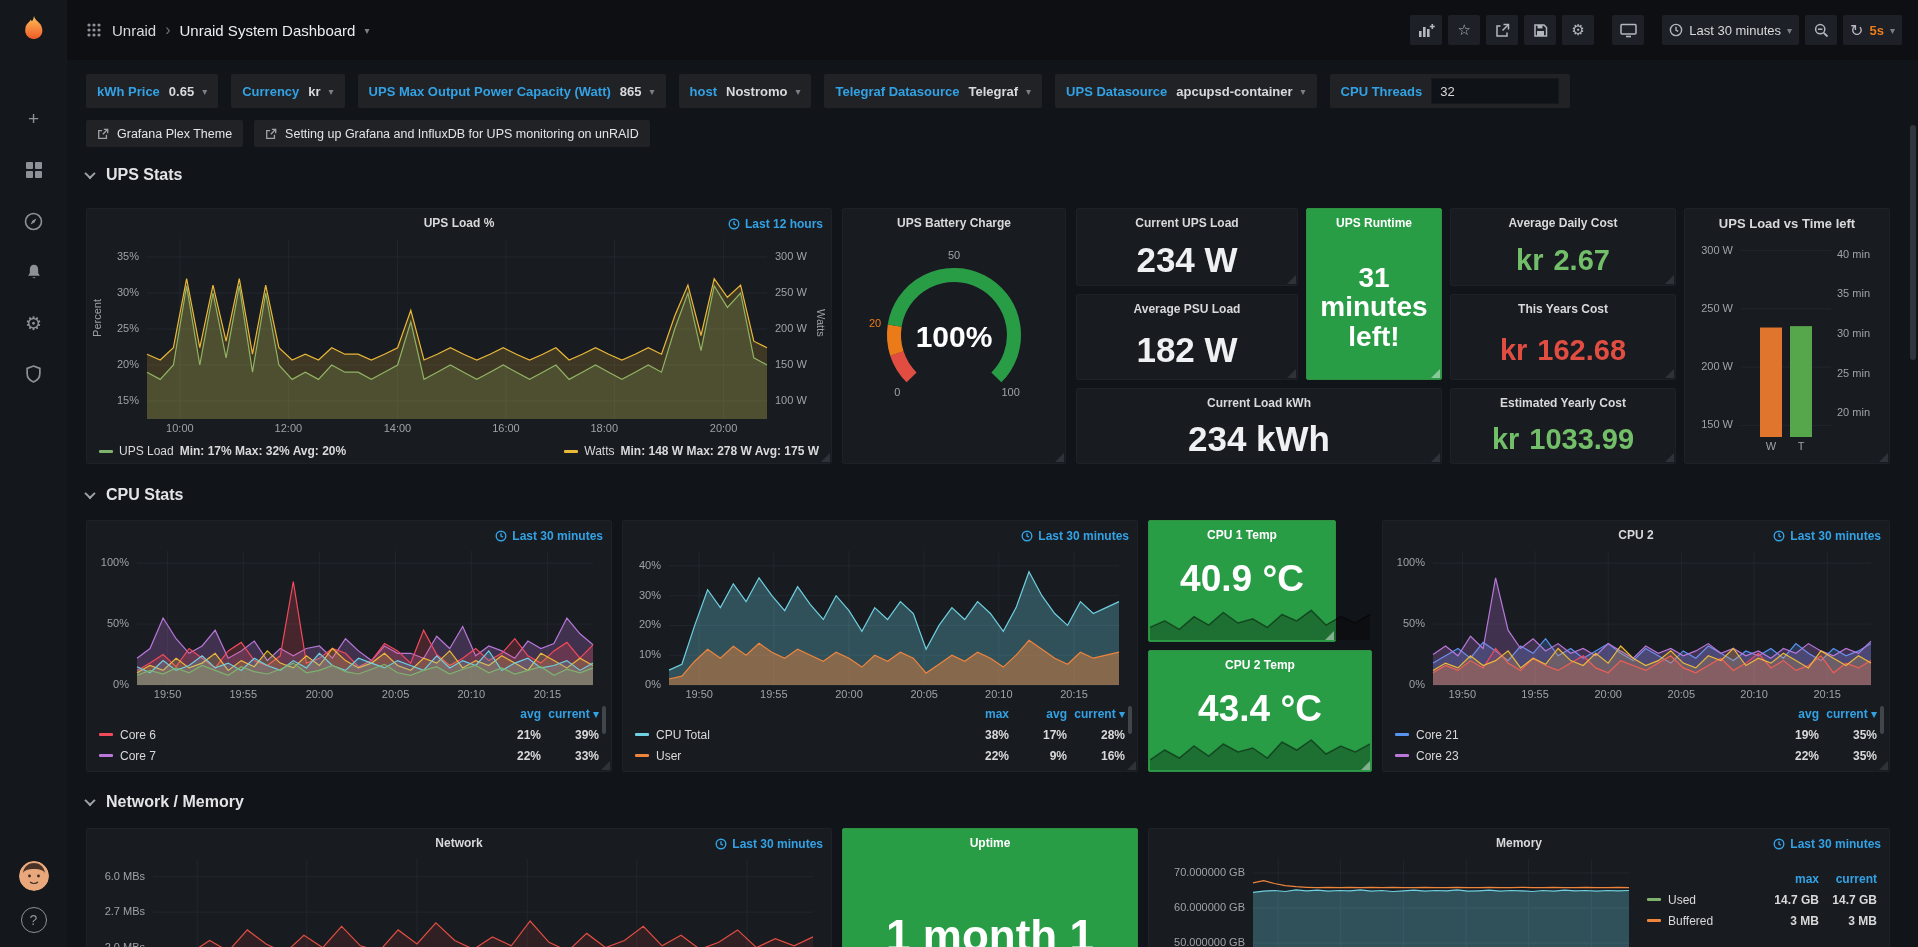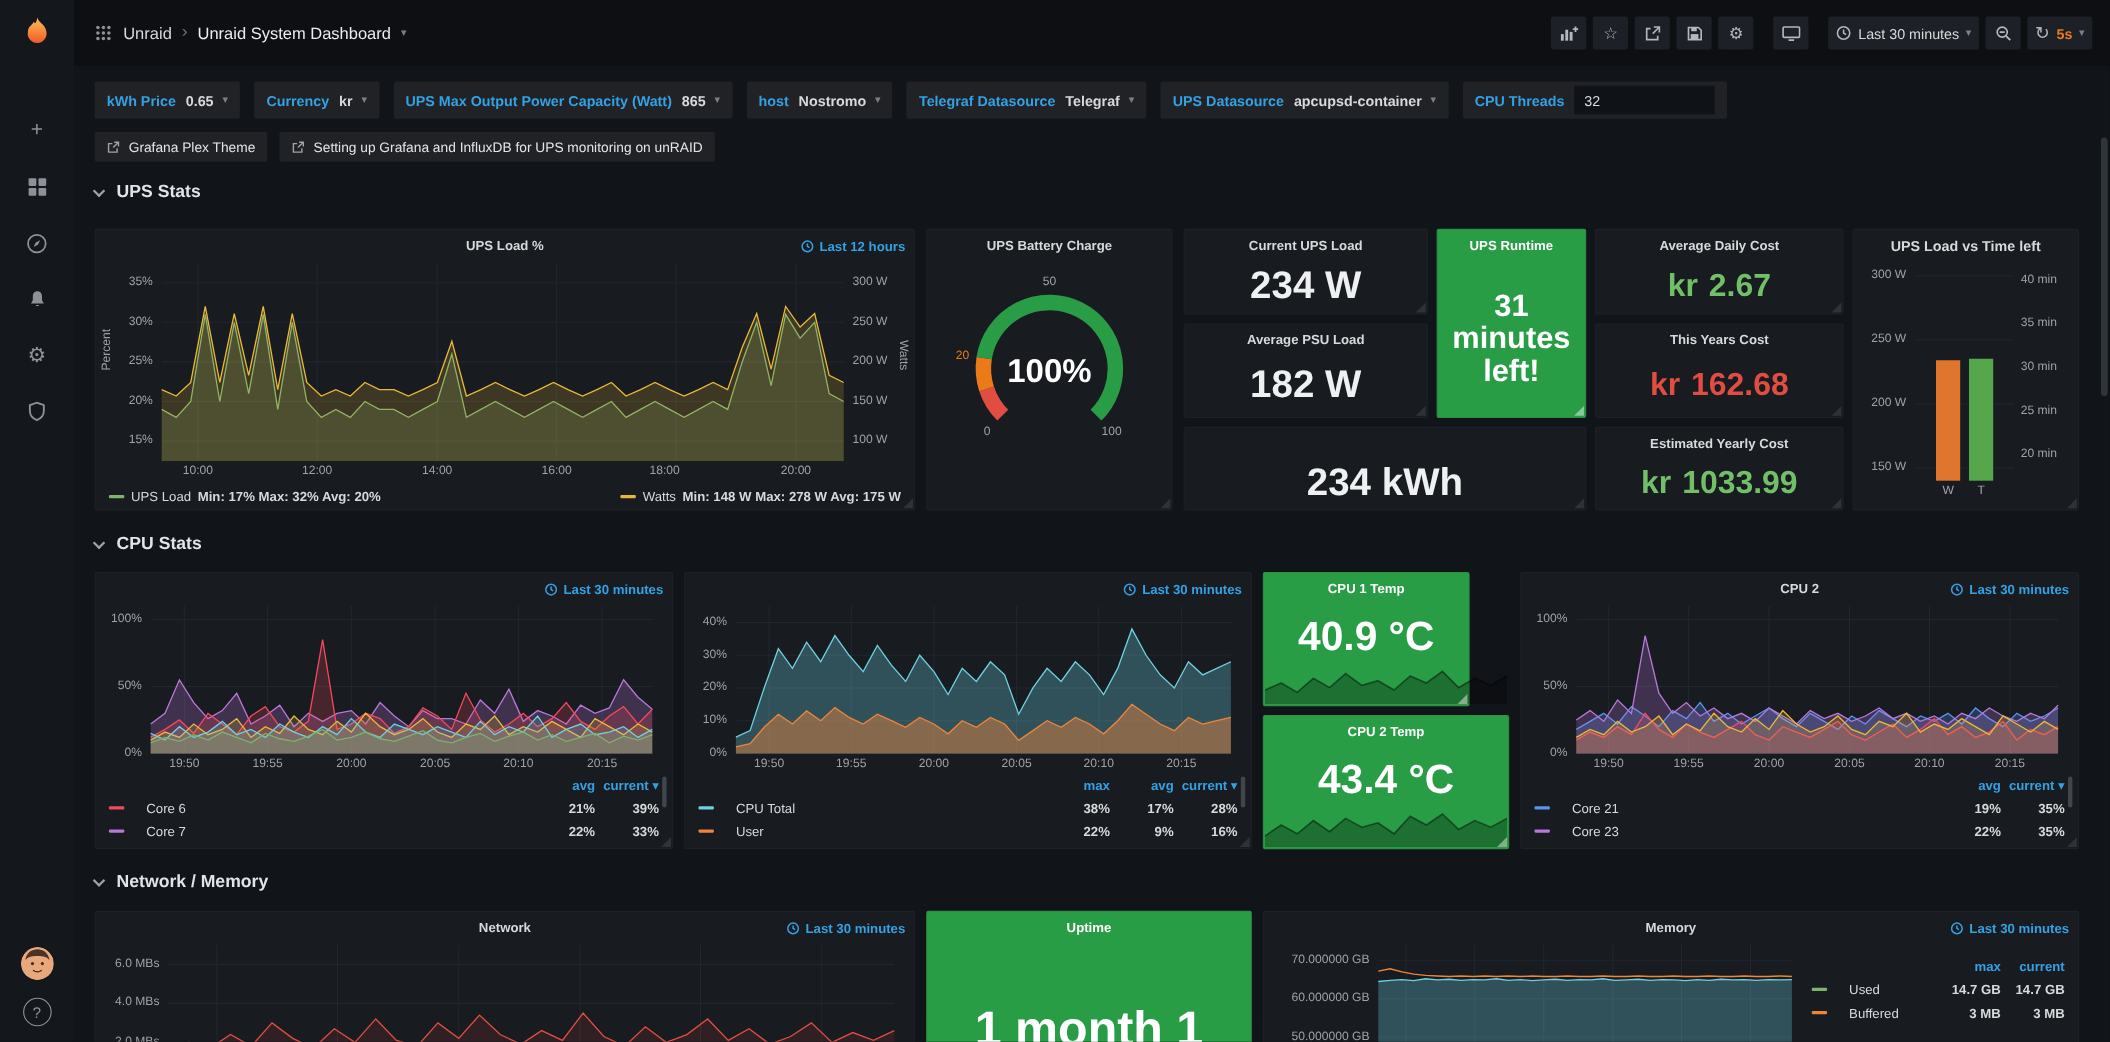--- a/index.html
+++ b/index.html
@@ -66,21 +66,21 @@
   .legend-area{position:absolute;left:12px;right:12px;bottom:5px;font-size:12px;color:#d8d9da}
   .legend-right{position:absolute;right:12px;top:40px;width:230px;font-size:12px;color:#d8d9da}
   .l-inline{display:flex;justify-content:space-between;align-items:center}
   .li-item{display:flex;align-items:center;gap:6px;white-space:nowrap;cursor:pointer}
   .li-stats{font-weight:700}
   .dash{width:14px;height:3px;border-radius:1px;display:inline-block;flex:none}
   .lheadrow{display:flex;height:20px;align-items:center}
   .lsp{flex:1}
   .lhead{color:#33a2e5;font-weight:700;text-align:right;width:58px;flex:none;cursor:pointer}
   .lrow{display:flex;align-items:center;height:21px}
-  .lname{display:flex;align-items:center;gap:20px;flex:1;cursor:pointer}
+  .lname{display:flex;align-items:center;gap:7px;flex:1;cursor:pointer}
   .lval{width:58px;text-align:right;flex:none;font-weight:700}
   .lsb{position:absolute;right:-7px;top:2px;width:4px;height:28px;background:#41464d;border-radius:2px;cursor:pointer}
   .pagesb{position:absolute;right:2px;top:125px;width:6px;height:235px;background:#30353c;border-radius:3px;cursor:pointer}
   svg{display:block}
 </style>
 </head>
 <body>
 <div id="app">
 
 <div class="sidebar">
@@ -408,20 +408,21 @@
 <div class="panel" style="left:1450px;top:294px;width:226px;height:86px">
   <div class="p-title">This Years Cost</div>
   <div class="stat-wrap">
     <span class="s30 v-red">kr</span>
     <span class="s30 v-red">162.68</span>
   </div>
   <div class="corner"></div>
 </div>
 
 <div class="panel" style="left:1076px;top:388px;width:366px;height:76px">
+  <div class="p-title">Current Load kWh</div>
   <div class="stat-wrap">
         <span class="s36 v-white">234 kWh</span>
       </div>
   <div class="corner"></div>
 </div>
 
 <div class="panel" style="left:1450px;top:388px;width:226px;height:76px">
   <div class="p-title">Estimated Yearly Cost</div>
   <div class="stat-wrap">
     <span class="s30 v-green">kr</span>
@@ -712,21 +713,21 @@
             <line x1="153.78" y1="0" x2="153.78" y2="124" stroke="#22262e" stroke-width="1"></line>
             <line x1="264" y1="0" x2="264" y2="124" stroke="#22262e" stroke-width="1"></line>
             <line x1="374.21999999999997" y1="0" x2="374.21999999999997" y2="124" stroke="#22262e" stroke-width="1"></line>
             <line x1="483.78" y1="0" x2="483.78" y2="124" stroke="#22262e" stroke-width="1"></line>
             <line x1="594" y1="0" x2="594" y2="124" stroke="#22262e" stroke-width="1"></line>
             <polygon points="0.0,95.7 18.9,88.6 37.7,93.9 56.6,81.5 75.4,92.1 94.3,70.9 113.1,85.0 132.0,93.9 150.9,76.2 169.7,88.6 188.6,67.3 207.4,86.8 226.3,92.1 245.1,70.9 264.0,85.0 282.9,63.8 301.7,81.5 320.6,90.3 339.4,77.9 358.3,86.8 377.1,62.0 396.0,83.3 414.9,92.1 433.7,74.4 452.6,88.6 471.4,81.5 490.3,67.3 509.1,86.8 528.0,76.2 546.9,90.3 565.7,83.3 584.6,70.9 603.4,88.6 622.3,79.7 641.1,86.8 660.0,77.9 660,124 0,124" fill="#e24d42" opacity="0.12"></polygon>
             <polyline points="0.0,95.7 18.9,88.6 37.7,93.9 56.6,81.5 75.4,92.1 94.3,70.9 113.1,85.0 132.0,93.9 150.9,76.2 169.7,88.6 188.6,67.3 207.4,86.8 226.3,92.1 245.1,70.9 264.0,85.0 282.9,63.8 301.7,81.5 320.6,90.3 339.4,77.9 358.3,86.8 377.1,62.0 396.0,83.3 414.9,92.1 433.7,74.4 452.6,88.6 471.4,81.5 490.3,67.3 509.1,86.8 528.0,76.2 546.9,90.3 565.7,83.3 584.6,70.9 603.4,88.6 622.3,79.7 641.1,86.8 660.0,77.9" fill="none" stroke="#e24d42" stroke-width="1.2"></polyline>
           </g>
         </svg>
         <div class="ylab" style="left: 0px; width: 50px; top: 10.7143px; text-align: right;">6.0 MBs</div>
-        <div class="ylab" style="left: 0px; width: 50px; top: 46.1429px; text-align: right;">4.0 MBs</div>
+        <div class="ylab" style="left: 0px; width: 50px; top: 46.1429px; text-align: right;">2.7 MBs</div>
         <div class="ylab" style="left: 0px; width: 50px; top: 81.5714px; text-align: right;">2.0 MBs</div>
       </div>
 
 </div>
 
 <div class="panel green" style="left:842px;top:828px;width:296px;height:252px">
   <div class="p-title">Uptime</div>
   <div class="stat-wrap" style="align-items:flex-start;padding-top:56px">
         <span class="s44">1 month 1</span>
       </div>

